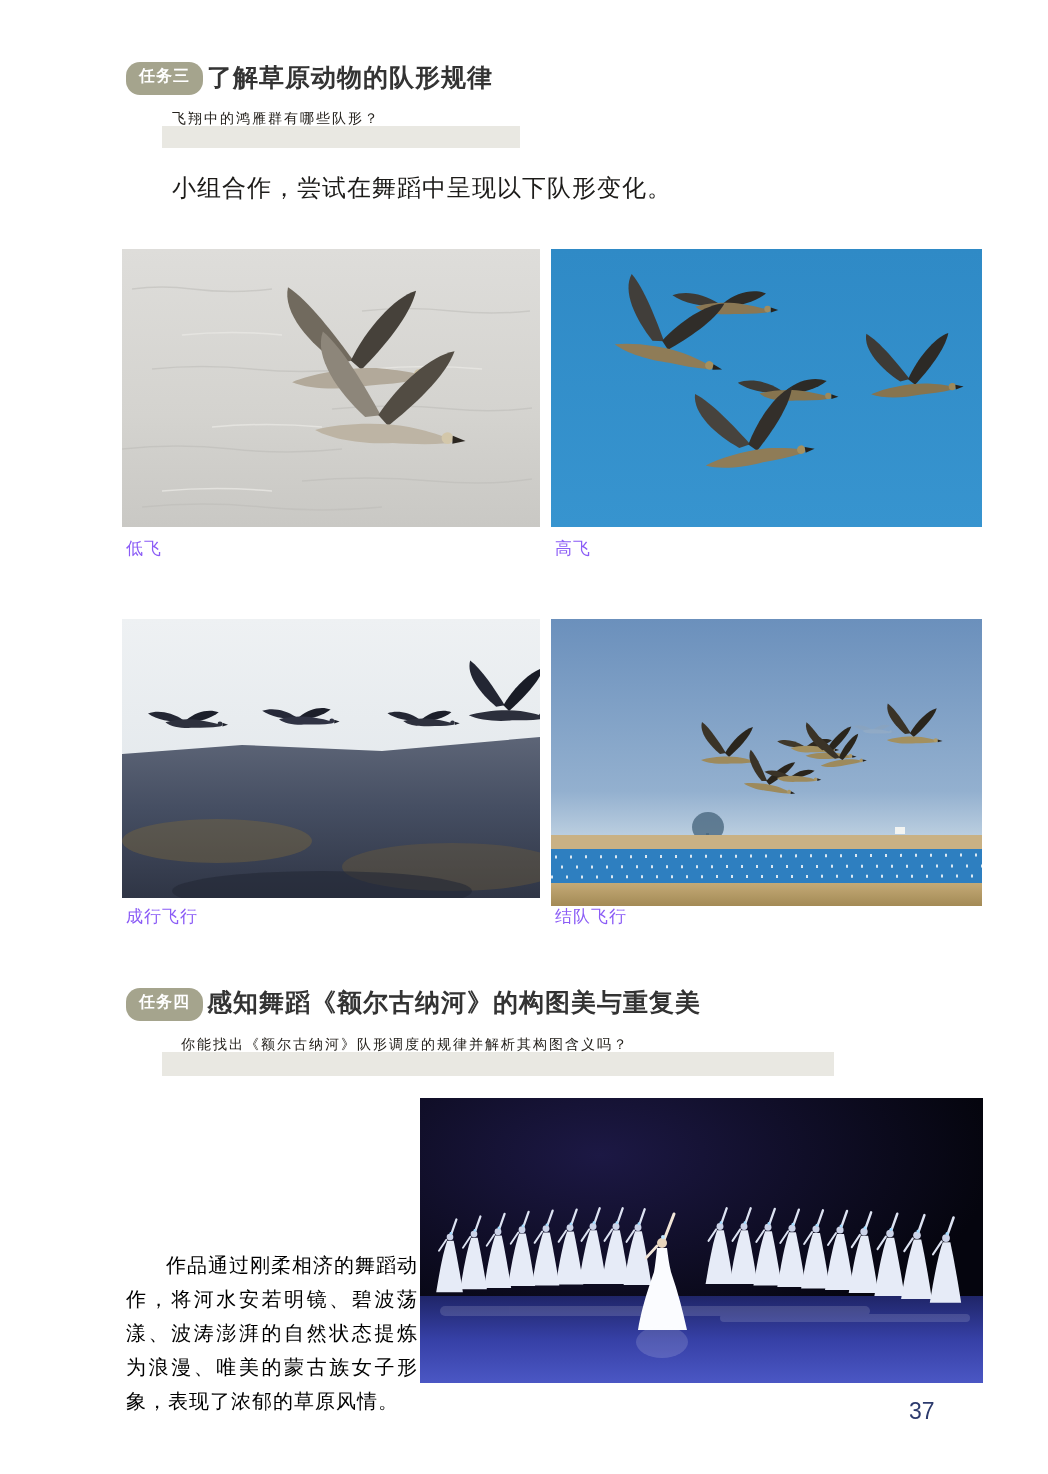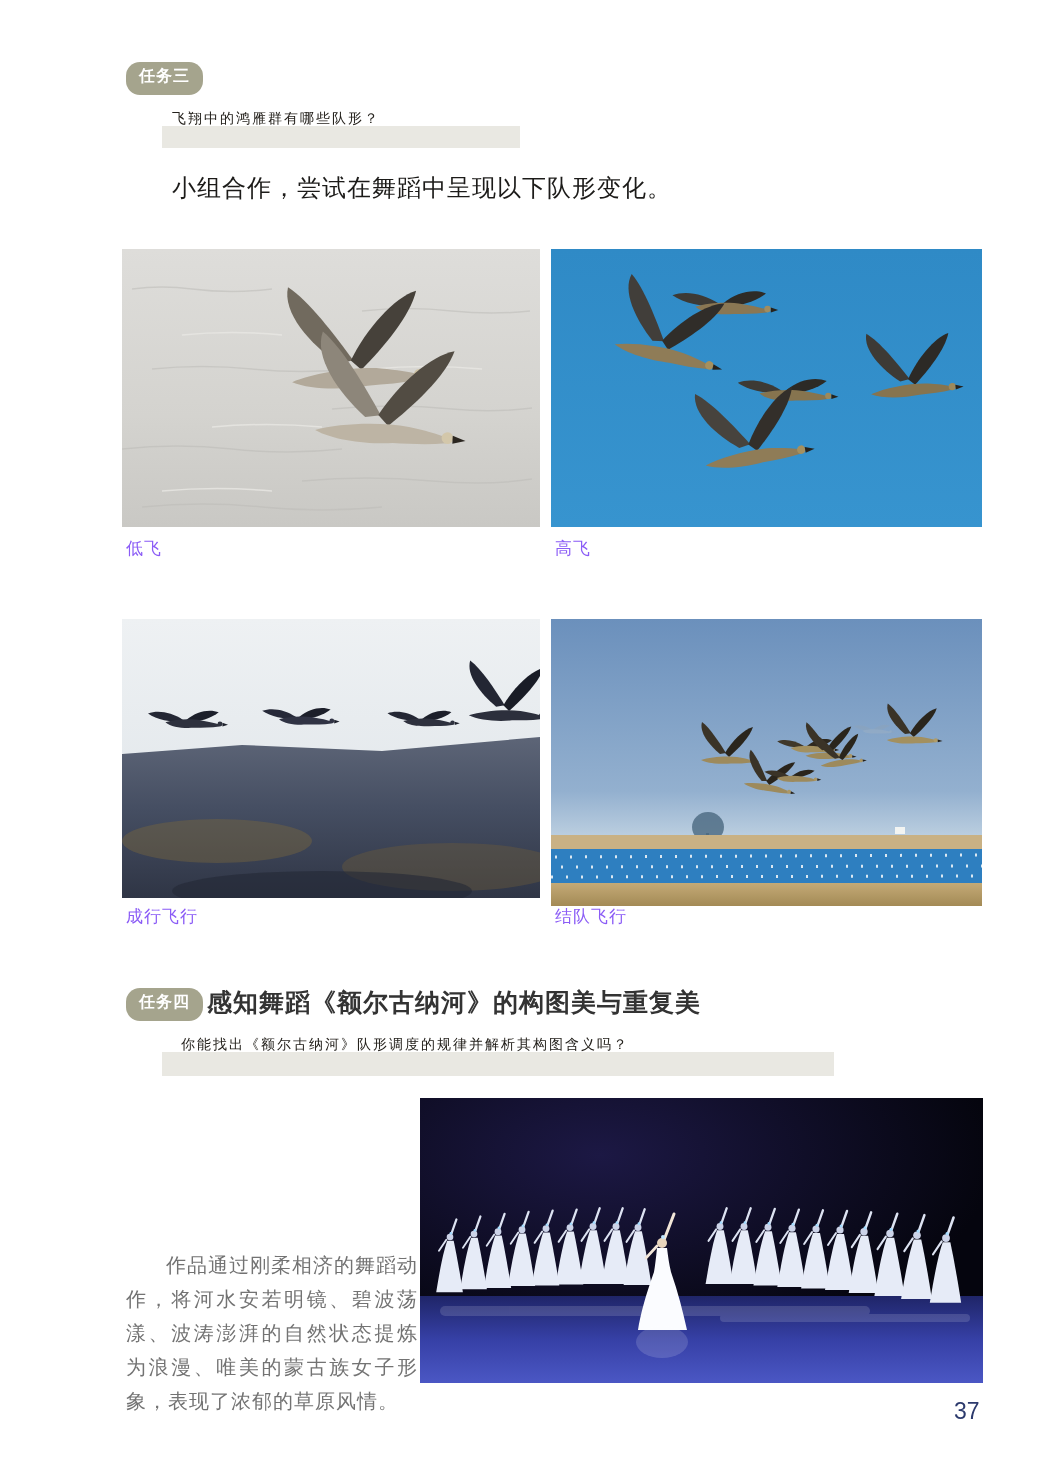--- a/index.html
+++ b/index.html
@@ -47,21 +47,21 @@
   }
   
   .work-meta{
     position:absolute;
     font-size:18px;color:#7a7a78;line-height:30px;letter-spacing:1px;
   }
   .work-desc{
     position:absolute;
     width:292px;
     font-family:"DejaVu Serif","Liberation Serif",serif;
-    font-size:20px;color:#737373;line-height:34px;
+    font-size:20px;color:#000000;line-height:34px;
     text-indent:2em;letter-spacing:1px;
     text-align:justify;
   }
   .page-number{
     position:absolute;
     font-size:23px;color:#2c3a6d;
   }
 </style>
 </head>
 <body>
@@ -88,20 +88,21 @@
       <circle cx="0" cy="-12" r="3.6" fill="var(--skin,#ccd3e8)"></circle>
       <circle cx="1" cy="-16" r="1.5" fill="#a5dcff"></circle>
       <path d="M-3,-8 C-8,6 -12,30 -15,48 L14,48 C11,28 7,6 4,-8 Z" fill="var(--dress,#e6ebf7)"></path>
     </g>
   </defs>
 </svg>
 
 <div class="page">
 
   <div class="task-badge" style="left:126px;top:62px;">任务三</div>
+  <div class="task-title" style="left:207px;top:61px;">了解草原动物的队形规律</div>
 
   <div class="q-bar" style="left:162px;top:126px;width:358px;height:22px;"></div>
   <div class="q-text" style="left:172px;top:110px;">飞翔中的鸿雁群有哪些队形？</div>
 
   <div class="instruction" style="left:172px;top:172px;text-align:right;">小组合作，尝试在舞蹈中呈现以下队形变化。</div>
 
   <svg class="photo" style="left:122px;top:249px;" width="418" height="278" viewBox="0 0 418 278">
     <defs>
       <linearGradient id="water1" x1="0" y1="0" x2="0" y2="1">
         <stop offset="0" stop-color="#deddda"></stop>
@@ -267,15 +268,15 @@
 
     <g opacity="0.14" fill="#ffffff">
       <ellipse cx="242" cy="244" rx="26" ry="16"></ellipse>
       <rect x="20" y="208" width="430" height="10" rx="5"></rect>
       <rect x="300" y="216" width="250" height="8" rx="4"></rect>
     </g>
   </svg>
 
   <div class="work-desc" style="left:126px;top:1248px;">作品通过刚柔相济的舞蹈动作，将河水安若明镜、碧波荡漾、波涛澎湃的自然状态提炼为浪漫、唯美的蒙古族女子形象，表现了浓郁的草原风情。</div>
 
-  <div class="page-number" style="left:954px;top:1398px;">37</div>
+  <div class="page-number" style="left:909px;top:1398px;">37</div>
 
 </div>
 
 </body></html>

